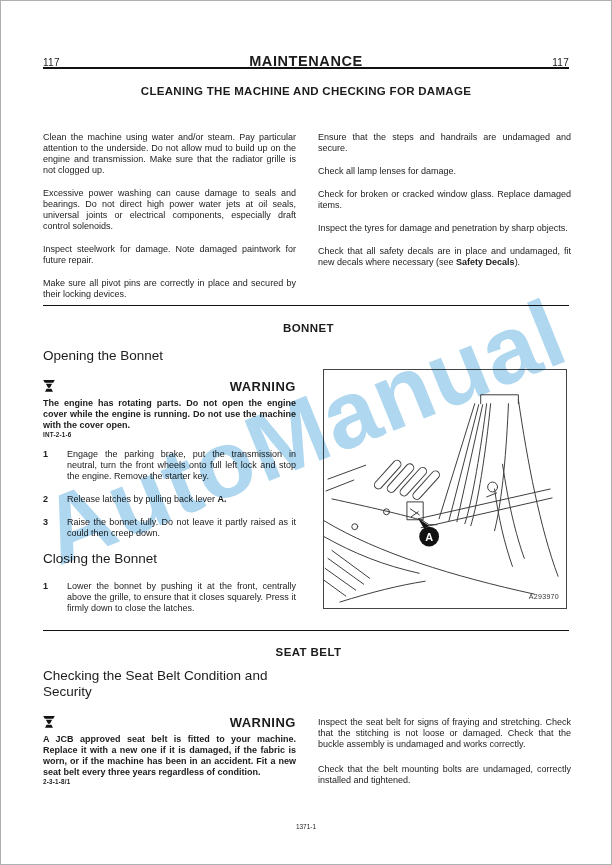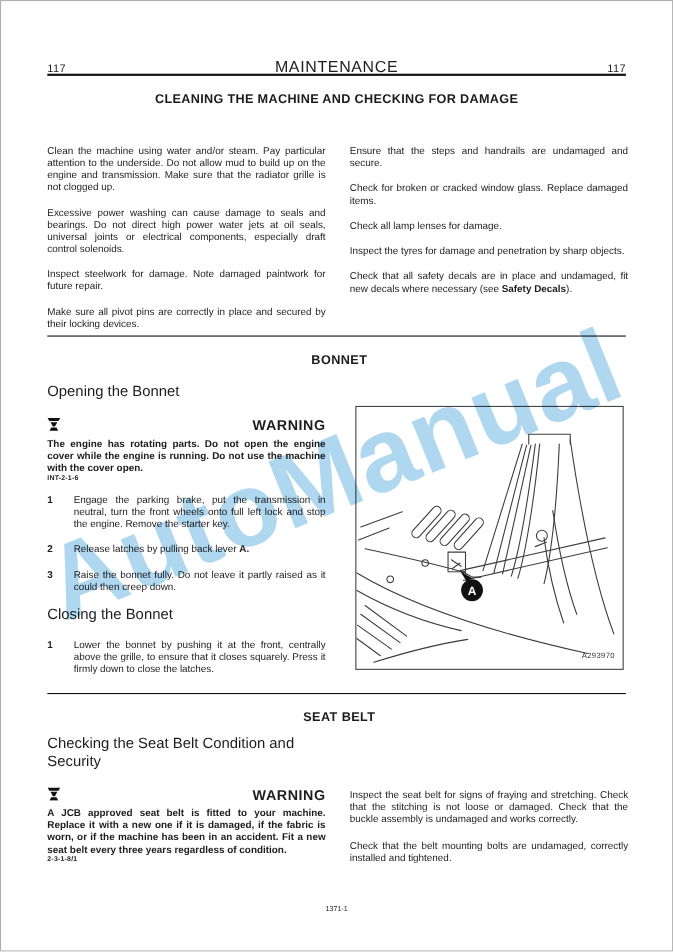--- a/index.html
+++ b/index.html
@@ -13,21 +13,21 @@
     font-family:"Liberation Sans","DejaVu Sans",sans-serif;
     color:#1c1c1c;
     overflow:hidden;
   }
   
   .header{
     position:absolute;left:42px;right:42px;top:32px;
     display:flex;align-items:baseline;justify-content:space-between;
   }
   .pageno{font-size:10px;letter-spacing:.3px;margin-top:24px;}
-  .header-title{font-size:14.5px;font-weight:normal;letter-spacing:.6px;}
+  .header-title{font-size:14.5px;font-weight:bold;letter-spacing:.6px;}
   .rule{position:absolute;left:42px;right:42px;height:0;border-top:2px solid #111;}
   .rule1{top:66px;}
   .rule2{top:304px;border-top-width:1.3px;}
   .rule3{top:629px;border-top-width:1.3px;}
   .main-title{
     position:absolute;left:42px;right:42px;top:84px;
     text-align:center;font-size:11.5px;font-weight:bold;letter-spacing:.3px;
   }
   .section-title{
     position:absolute;left:42px;right:37px;
@@ -118,22 +118,22 @@
   <div class="main-title">CLEANING THE MACHINE AND CHECKING FOR DAMAGE</div>
 
   <div class="col col-left cols-cleaning">
     <p class="body">Clean the machine using water and/or steam. Pay particular attention to the underside. Do not allow mud to build up on the engine and transmission.  Make sure that the radiator grille is not clogged up.</p>
     <p class="body">Excessive power washing can cause damage to seals and bearings. Do not direct high power water jets at oil seals, universal joints or electrical components, especially draft control solenoids.</p>
     <p class="body">Inspect steelwork for damage. Note damaged paintwork for future repair.</p>
     <p class="body">Make sure all pivot pins are correctly in place and secured by their locking devices.</p>
   </div>
   <div class="col col-right cols-cleaning">
     <p class="body">Ensure that the steps and handrails are undamaged and secure.</p>
+    <p class="body">Check all lamp lenses for damage.</p>
     <p class="body">Check for broken or cracked window glass. Replace damaged items.</p>
-    <p class="body">Check all lamp lenses for damage.</p>
     <p class="body">Inspect the tyres for damage and penetration by sharp objects.</p>
     <p class="body"><span>Check that all safety decals are in place and undamaged, fit new decals where necessary (</span><span class="ital">see </span><span class="bold-ital">Safety Decals</span><span>).</span></p>
   </div>
 
   <div class="rule rule2"></div>
   <div class="section-title bonnet-title">BONNET</div>
 
   <div class="col col-left bonnet-left">
     <div class="subhead">Opening the Bonnet</div>
 

